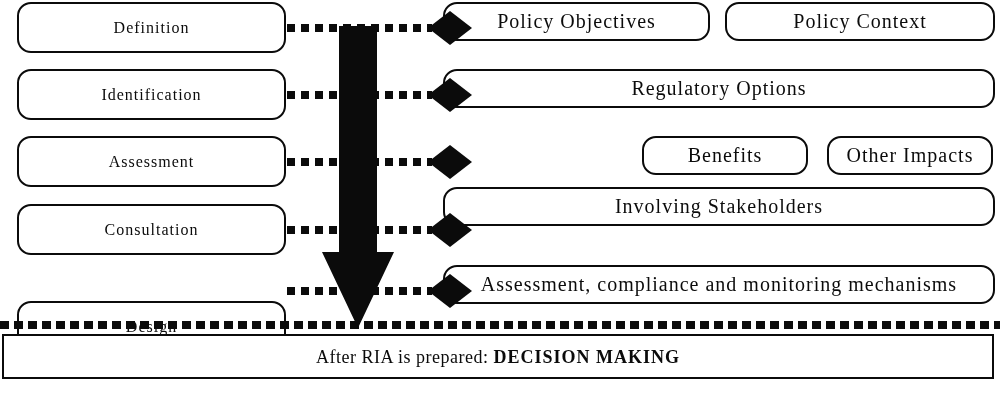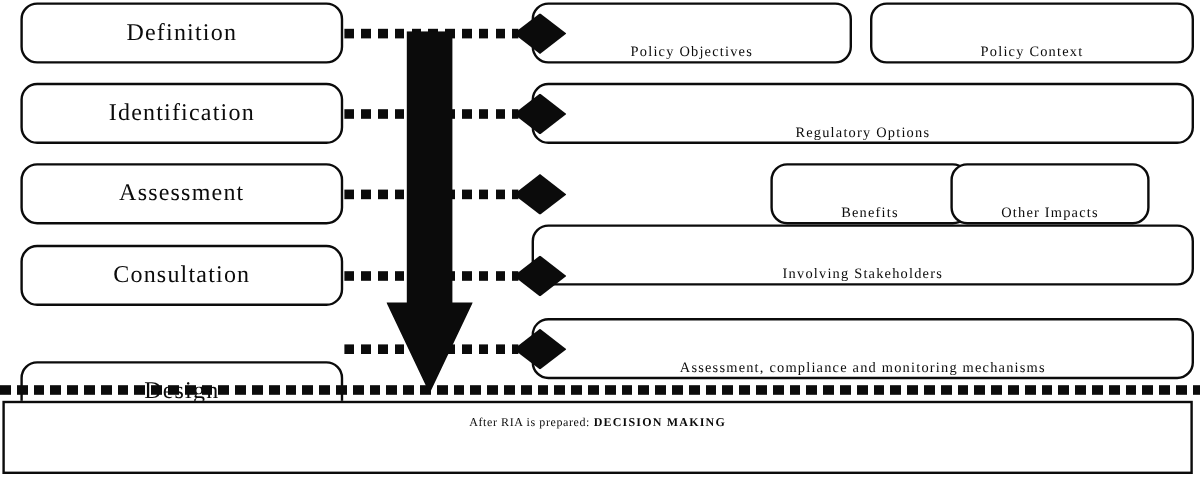--- a/index.html
+++ b/index.html
@@ -14,27 +14,27 @@
   }
   .box {
     position: absolute;
     box-sizing: border-box;
     background: #ffffff;
     border: 2px solid #0b0b0b;
     border-radius: 14px;
     display: flex;
     align-items: center;
     justify-content: center;
-    font-size: 20px;
+    font-size: 16px;
     letter-spacing: 1px;
     text-align: center;
     z-index: 2;
   }
   .stage-box { left: 17px; width: 269px; height: 51px; }
-  .right-box { height: 51px; font-size: 12px; align-items: flex-end; }
+  .right-box { height: 39px; font-size: 20px; }
   .connector {
     position: absolute;
     left: 287px;
     width: 145px;
     height: 8px;
     background: repeating-linear-gradient(90deg, #0b0b0b 0 8px, transparent 8px 14px);
     z-index: 1;
   }
   .diamond {
     position: absolute;
@@ -60,27 +60,27 @@
     width: 1000px;
     height: 8px;
     background: repeating-linear-gradient(90deg, #0b0b0b 0 9px, transparent 9px 14px);
     z-index: 3;
   }
   .footer-box {
     position: absolute;
     left: 2px;
     top: 334px;
     width: 992px;
-    height: 61px;
+    height: 45px;
     box-sizing: border-box;
     border: 2px solid #0b0b0b;
     background: #ffffff;
     text-align: center;
     padding-top: 11px;
-    font-size: 10px;
+    font-size: 18px;
     letter-spacing: 0.5px;
     z-index: 2;
   }
   .footer-box b { letter-spacing: 1px; }
 </style>
 </head>
 <body>
 
 <div class="canvas">
 
@@ -106,21 +106,21 @@
   </div>
 
   <div class="box right-box" style="top:69px; left:443px; width:552px;">
     <span>Regulatory Options</span>
   </div>
   <div class="connector" style="top:158px;"></div>
   <div class="diamond" style="top:145px;"></div>
   <div class="box right-box" style="top:136px; left:642px; width:166px;">
     <span>Benefits</span>
   </div>
-  <div class="box right-box" style="top:136px; left:792px; width:166px;">
+  <div class="box right-box" style="top:136px; left:827px; width:166px;">
     <span>Other Impacts</span>
   </div>
 
   <div class="box stage-box" style="top:204px;">
     <span>Consultation</span>
   </div>
   <div class="connector" style="top:226px;"></div>
   <div class="diamond" style="top:213px;"></div>
   <div class="box right-box" style="top:187px; left:443px; width:552px;">
     <span>Involving Stakeholders</span>

